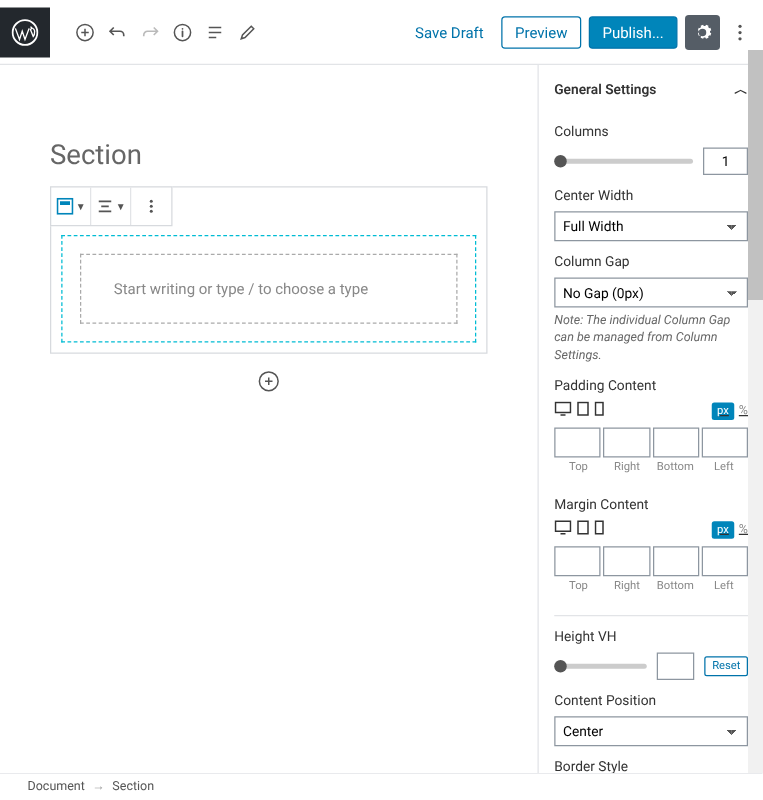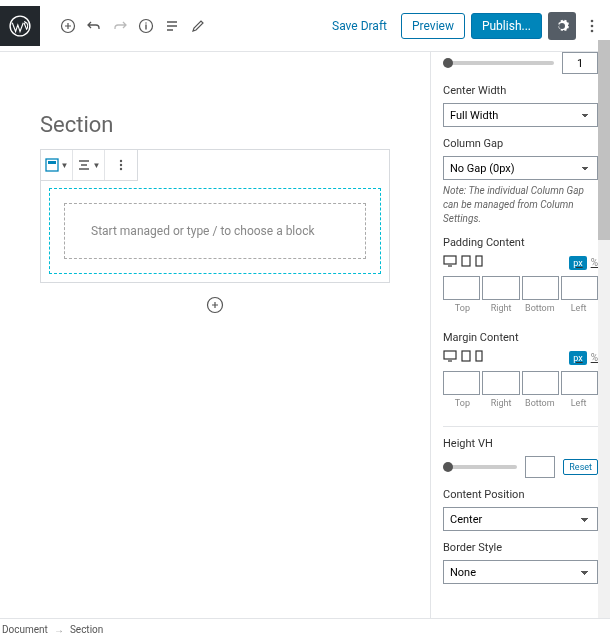--- a/index.html
+++ b/index.html
@@ -44,21 +44,21 @@
 .device-icons span { cursor:pointer; }
 .unit-toggle { margin-left: auto; display: flex; gap: 4px; align-items: center; }
 .unit-px { background: #0085ba; color: #fff; font-size: 9px; padding: 2px 4px; border-radius: 2px; cursor:pointer;}
 .unit-pct { color: #888; font-size: 10px; cursor:pointer;}
 .box-inputs { display: flex; gap: 2px; }
 .box-inputs input { width: 25%; height: 24px; border: 1px solid #8d96a0; font-size: 10px; text-align:center;}
 .box-labels { display: flex; }
 .box-labels span { width: 25%; text-align: center; font-size: 9px; color: #888; padding-top: 3px; }
 .hr { border: none; border-top: 1px solid #e2e4e7; margin: 18px 0 6px 0; }
 .reset-btn { border: 1px solid #0073aa; color: #0073aa; background: #fff; font-size: 9px; padding: 2px 5px; border-radius: 2px; cursor:pointer;}
-.footer { position: absolute; bottom: 0; left: 0; right: 0; height: 22px; border-top: 1px solid #e2e4e7; display: flex; align-items: center; padding: 0 2px; font-size: 10px; color: #555; background:#fff;}
+.footer { position: absolute; bottom: 0; left: 0; right: 0; height: 22px; border-top: 1px solid #e2e4e7; display: flex; align-items: center; padding: 0 22px; font-size: 10px; color: #555; background:#fff;}
 .footer .sep { margin: 0 6px; color: #999; }
 .scrollbar-v { position: absolute; right: 0; top: 40px; width: 12px; height: 580px; background: #f1f1f1; }
 .scrollbar-v .thumb { width: 100%; height: 200px; background: #c1c1c1; }
 </style>
 </head>
 <body>
 
 <div class="topbar">
   <div class="wp-logo">
     <svg viewBox="0 0 20 20" fill="#fff">
@@ -141,35 +141,40 @@
             <svg width="4" height="12" viewBox="0 0 4 12" fill="#555">
               <circle cx="2" cy="2" r="1.2"></circle>
               <circle cx="2" cy="6" r="1.2"></circle>
               <circle cx="2" cy="10" r="1.2"></circle>
             </svg>
           </div>
       </div>
       <div class="block-inner">
         <div class="dashed-outer">
           <div class="dashed-inner">
-            <div class="placeholder">Start managed or type / to choose a block</div>
+            <div class="placeholder">Start writing or type / to choose a type</div>
           </div>
         </div>
       </div>
     </div>
     <div class="add-circle">
         <svg width="18" height="18" viewBox="0 0 18 18">
           <circle cx="9" cy="9" r="7.5" fill="none" stroke="#555" stroke-width="1.2"></circle>
           <path d="M9 6v6M6 9h6" stroke="#555" stroke-width="1.2"></path>
         </svg>
       </div>
   </div>
 
   <div class="sidebar">
-
+    <div class="panel-head">
+      <span>General Settings</span>
+      <span>︿</span>
+    </div>
+
+    <div class="field-label">Columns</div>
     <div class="slider-row">
       <div class="slider">
           <div class="slider-dot"></div>
         </div>
       <input class="num-input" value="1" style="">
     </div>
 
     <div class="field-label">Center Width</div>
     <select class="select"><option>Full Width</option></select>
 

